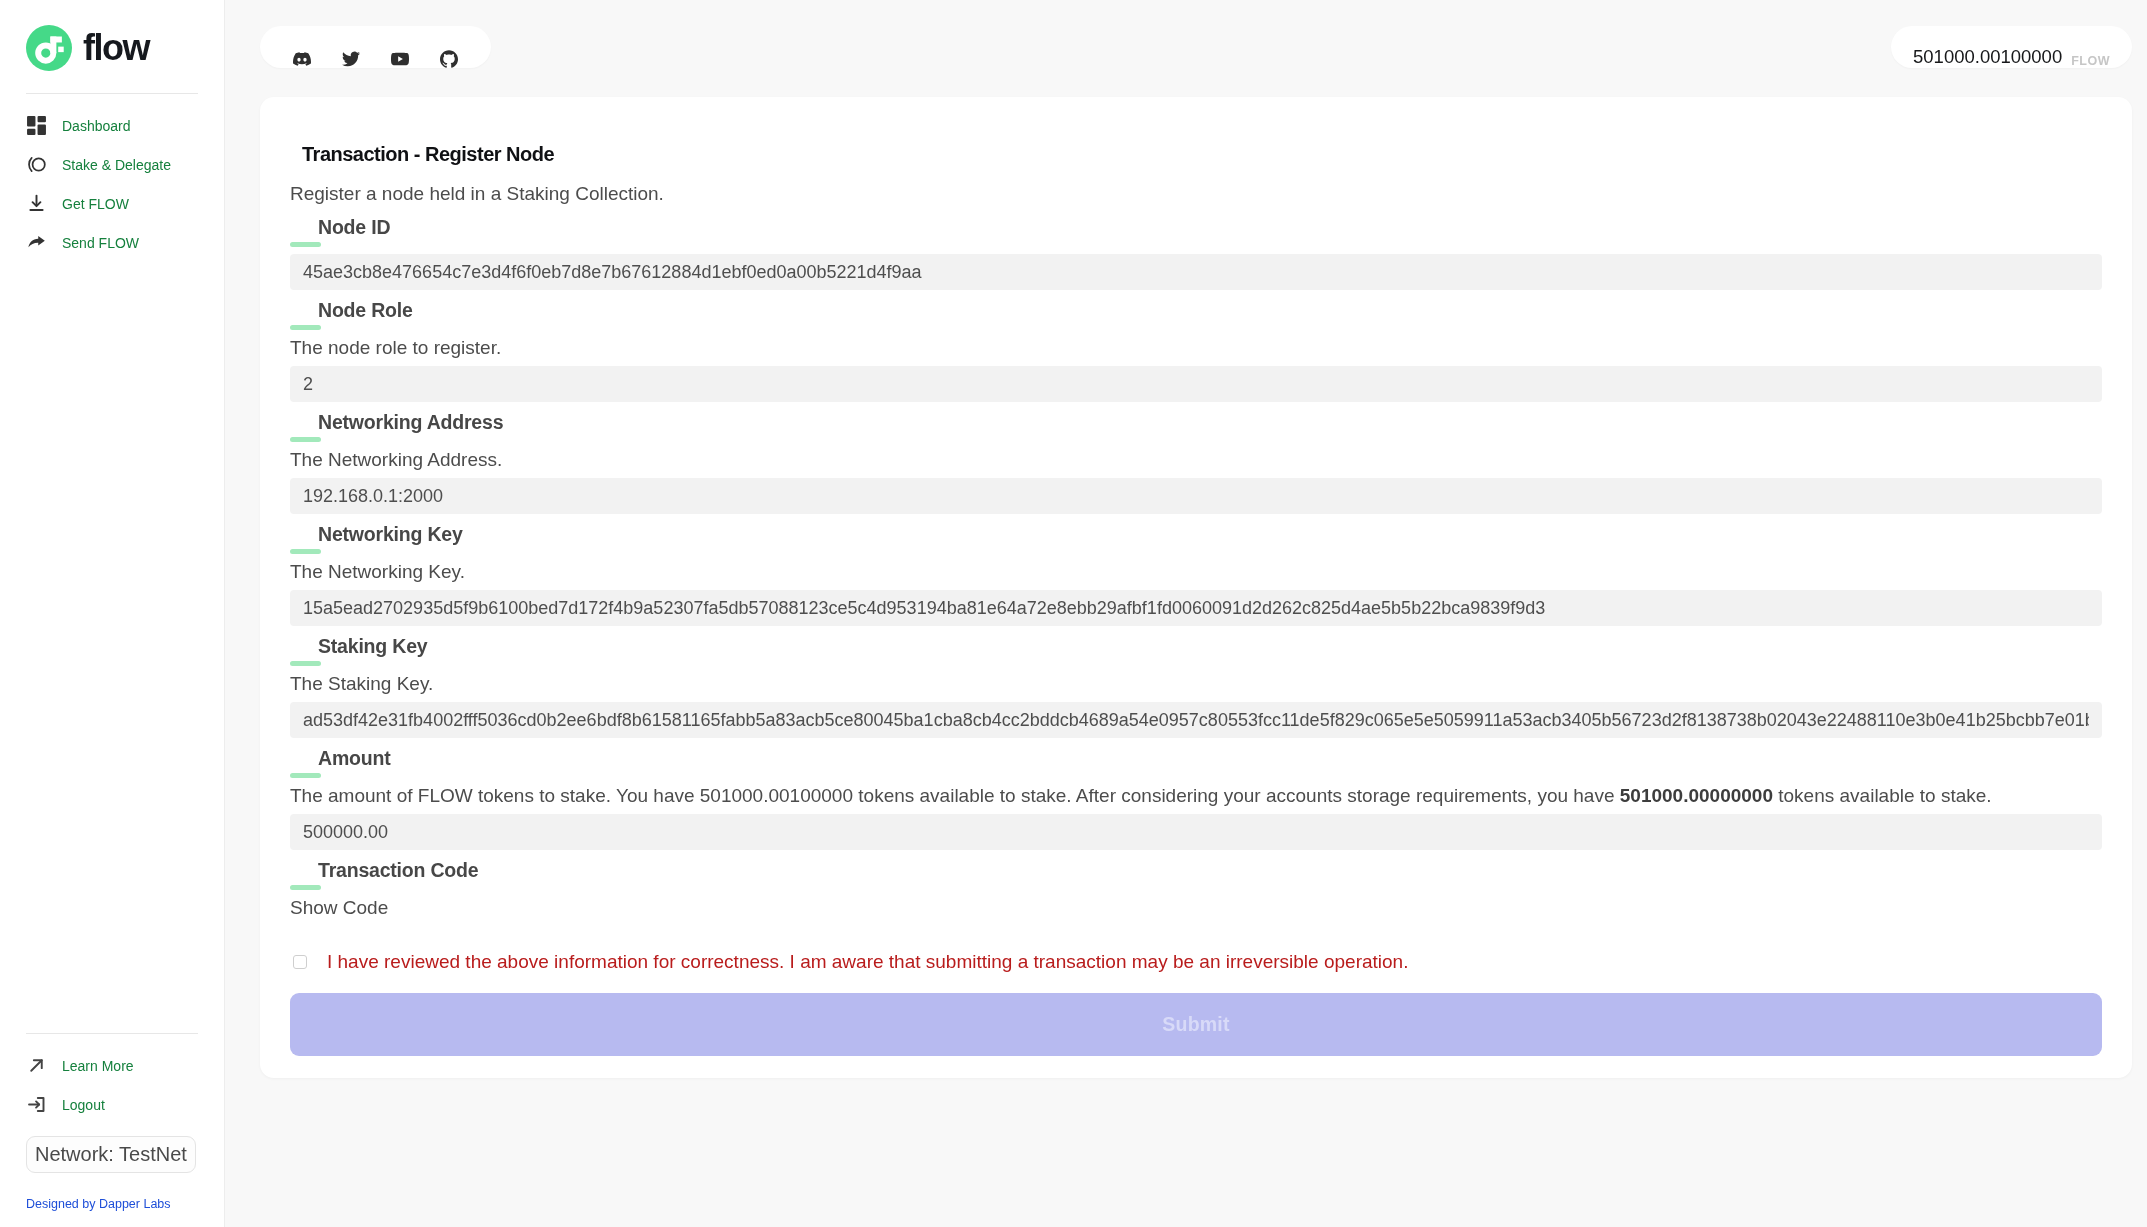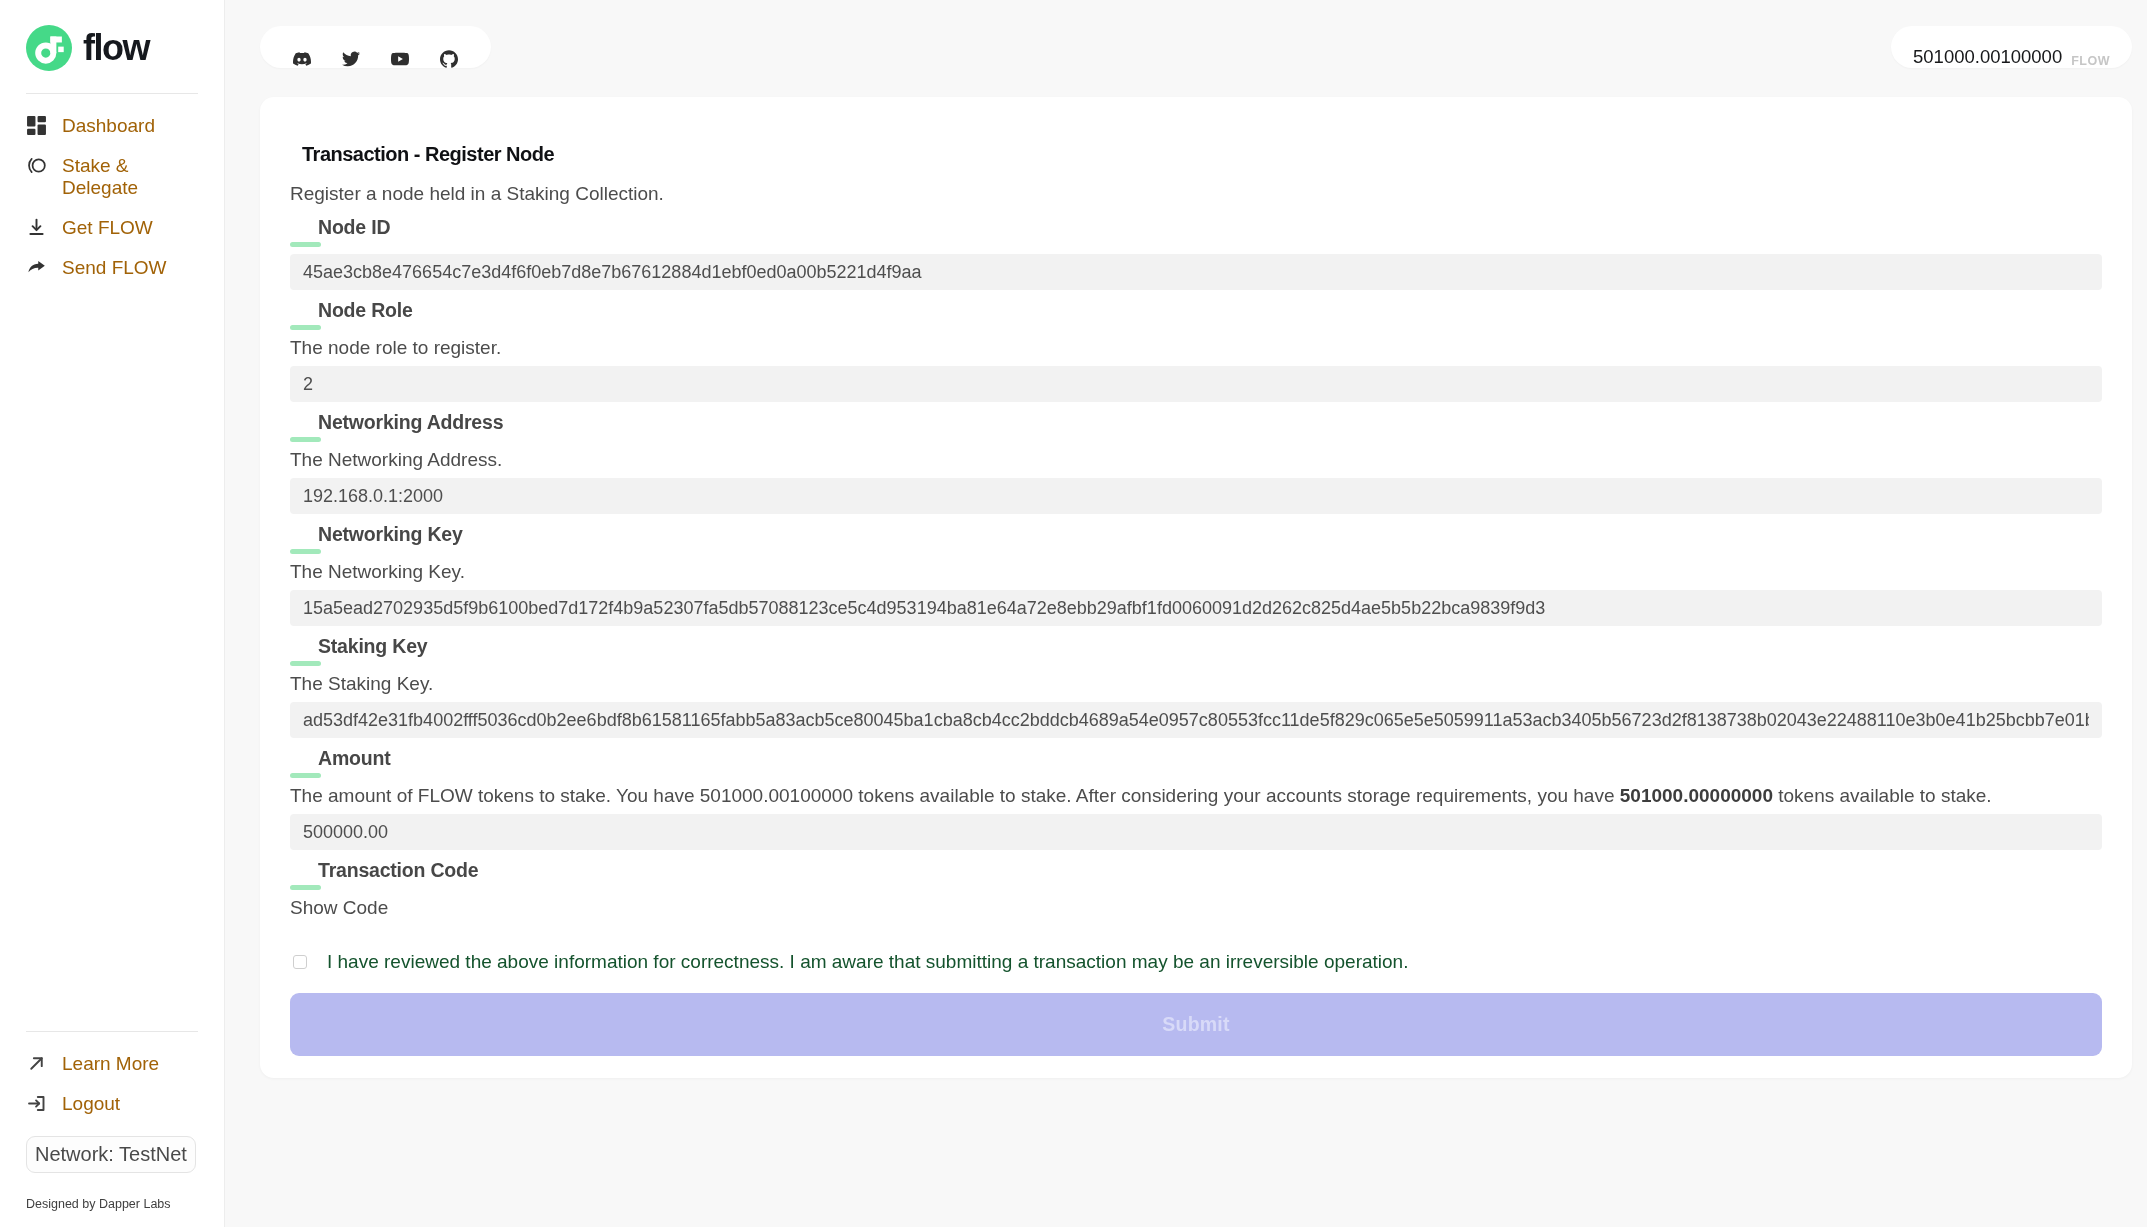--- a/index.html
+++ b/index.html
@@ -15,31 +15,31 @@
   .sidebar {
     width: 225px; min-width: 225px; background: #fff;
     border-right: 1px solid #ededed;
     display: flex; flex-direction: column;
   }
   .logo { display: flex; align-items: center; gap: 11px; padding: 25px 0 0 26px; cursor: pointer; }
   .logo-mark svg { width: 46px; height: 46px; display: block; }
   .logo-text { font-size: 36px; font-weight: 800; color: #16191e; letter-spacing: -1.5px; }
   .sidebar .divider { border-top: 1px solid #e7e7e7; margin: 22px 26px 12px; }
   .nav-item {
-    display: flex; gap: 15px;
-    padding: 9px 26px; font-size: 19px; color: #a16207; cursor: pointer;
+    display: flex; align-items: center; gap: 15px;
+    padding: 9px 26px; font-size: 14px; color: #15803d; cursor: pointer;
   }
   .nav-item svg { width: 21px; height: 21px; flex: 0 0 auto; }
   .sidebar-spacer { flex: 1; }
   .network-badge {
     margin: 12px 26px 16px; border: 1px solid #e4e4e4; background: #fdfdfd;
     border-radius: 9px; padding: 6px 8px; font-size: 20px; color: #4a4a4a;
     width: fit-content;
   }
-  .credit { margin: 8px 0 16px 26px; font-size: 12.5px; color: #404040; }
+  .credit { margin: 8px 0 16px 26px; font-size: 12.5px; color: #1d4ed8; }
 
   
   .main { flex: 1; padding: 26px 15px 0 35px; display: flex; flex-direction: column; min-width: 0; }
   .topbar { display: flex; justify-content: space-between; align-items: center; }
   .pill {
     background: #fff; border-radius: 21px; height: 42px;
     display: flex; align-items: flex-end;
     box-shadow: 0 1px 2px rgba(0,0,0,0.03);
   }
   .social-pill { gap: 31px; padding: 0 33px; }
@@ -67,21 +67,21 @@
     display: block; width: 100%; height: 36px; margin: 0 0 10px;
     background: #f2f2f2; border: none; border-radius: 4px; outline: none;
     padding: 0 13px; font-family: inherit; font-size: 18px; color: #4e4e4e;
   }
   .show-code { font-size: 19px; line-height: 22px; color: #4c4c4c; cursor: pointer; width: fit-content; margin: 0; }
   .confirm-row { display: flex; align-items: center; gap: 20px; margin: 32px 0 20px; padding-left: 3px; }
   .checkbox {
     width: 14px; height: 14px; border: 1.5px solid #cfcfcf; border-radius: 3px;
     background: #fff; flex: 0 0 auto; cursor: pointer;
   }
-  .confirm-text { font-size: 19px; color: #14532d; }
+  .confirm-text { font-size: 19px; color: #b91c1c; }
   .submit-btn {
     display: block; width: 100%; height: 63px; border: none; border-radius: 9px;
     background: #b7baf0; color: #d8daf8; font-family: inherit;
     font-size: 19.5px; font-weight: 700; letter-spacing: 0.2px; cursor: pointer;
   }
 </style>
 </head>
 <body>
 
 <div class="app">

